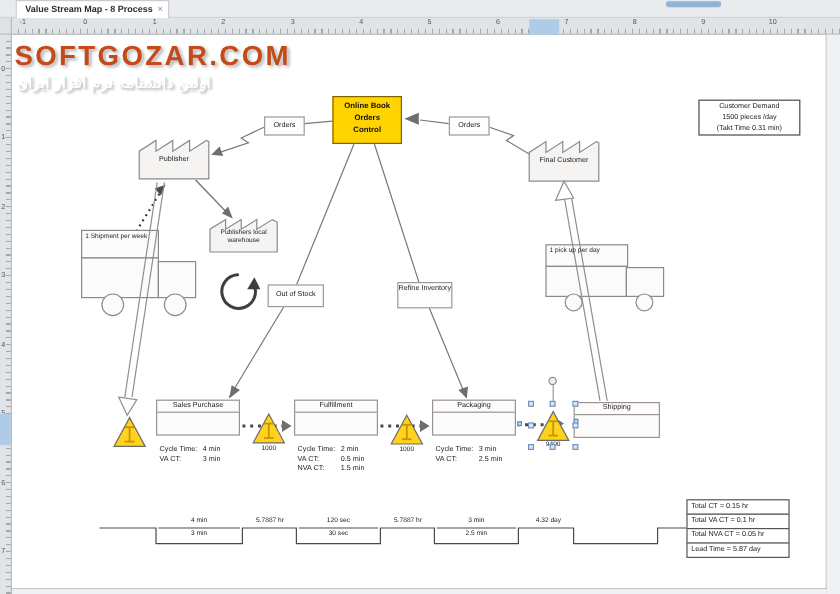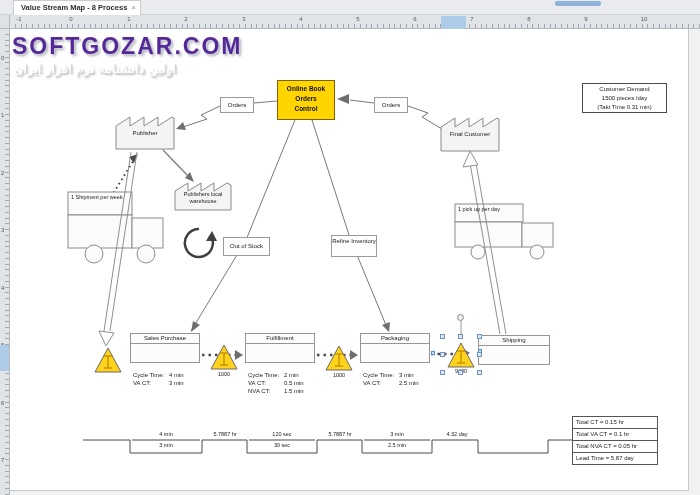--- a/index.html
+++ b/index.html
@@ -26,21 +26,21 @@
   .hnum{position:absolute;top:1px;transform:translateX(-50%);font-size:6px;color:#55585c;}
   .vnum{position:absolute;left:1px;font-size:6px;color:#55585c;}
   .hl-h{left:441px;top:16px;width:25px;height:13px;background:#aecbe8;}
   .hl-v{left:0;top:345px;width:9px;height:26px;background:#aecbe8;}
   
   .page-right-line{left:688px;top:29px;width:1px;height:466px;background:#c6c8ca;}
   .page-right-strip{left:689px;top:29px;width:11px;height:466px;background:#f0f1f3;}
   .page-bottom-line{left:10px;top:490px;width:679px;height:1px;background:#c6c8ca;}
   .page-bottom-strip{left:10px;top:491px;width:679px;height:4px;background:#f0f1f3;}
   
-  .wm1{left:12px;top:33px;font-size:23px;font-weight:bold;letter-spacing:2px;color:#4c1d95;
+  .wm1{left:12px;top:33px;font-size:23px;font-weight:bold;letter-spacing:2px;color:#c2410c;
        text-shadow:1px 1px 0 #c9ccd1,2px 2px 3px #a2a6ad;opacity:.95;}
   .wm2{left:14px;top:61px;font-size:13px;color:#ffffff;text-shadow:1px 1px 0 #ccd0d5,2px 2px 2px #aaaeb5;opacity:.95;}
   
   .bx{box-sizing:border-box;border:1px solid #9a9a9a;background:#fdfdfd;font-size:6px;color:#1c1c1c;text-align:center;}
   .control{left:277px;top:80px;width:58px;height:40px;background:#ffd400;border:1px solid #7c6400;
            font-weight:bold;font-size:6.5px;color:#111;text-align:center;box-sizing:border-box;padding-top:3px;line-height:10px;}
   .orders-l{left:220px;top:97px;width:34px;height:16px;line-height:14px;}
   .orders-r{left:374px;top:97px;width:34px;height:16px;line-height:14px;}
   .oos{left:223px;top:237px;width:47px;height:19px;line-height:17px;}
   .refine{left:331px;top:235px;width:46px;height:22px;line-height:9px;padding-top:1px;}

